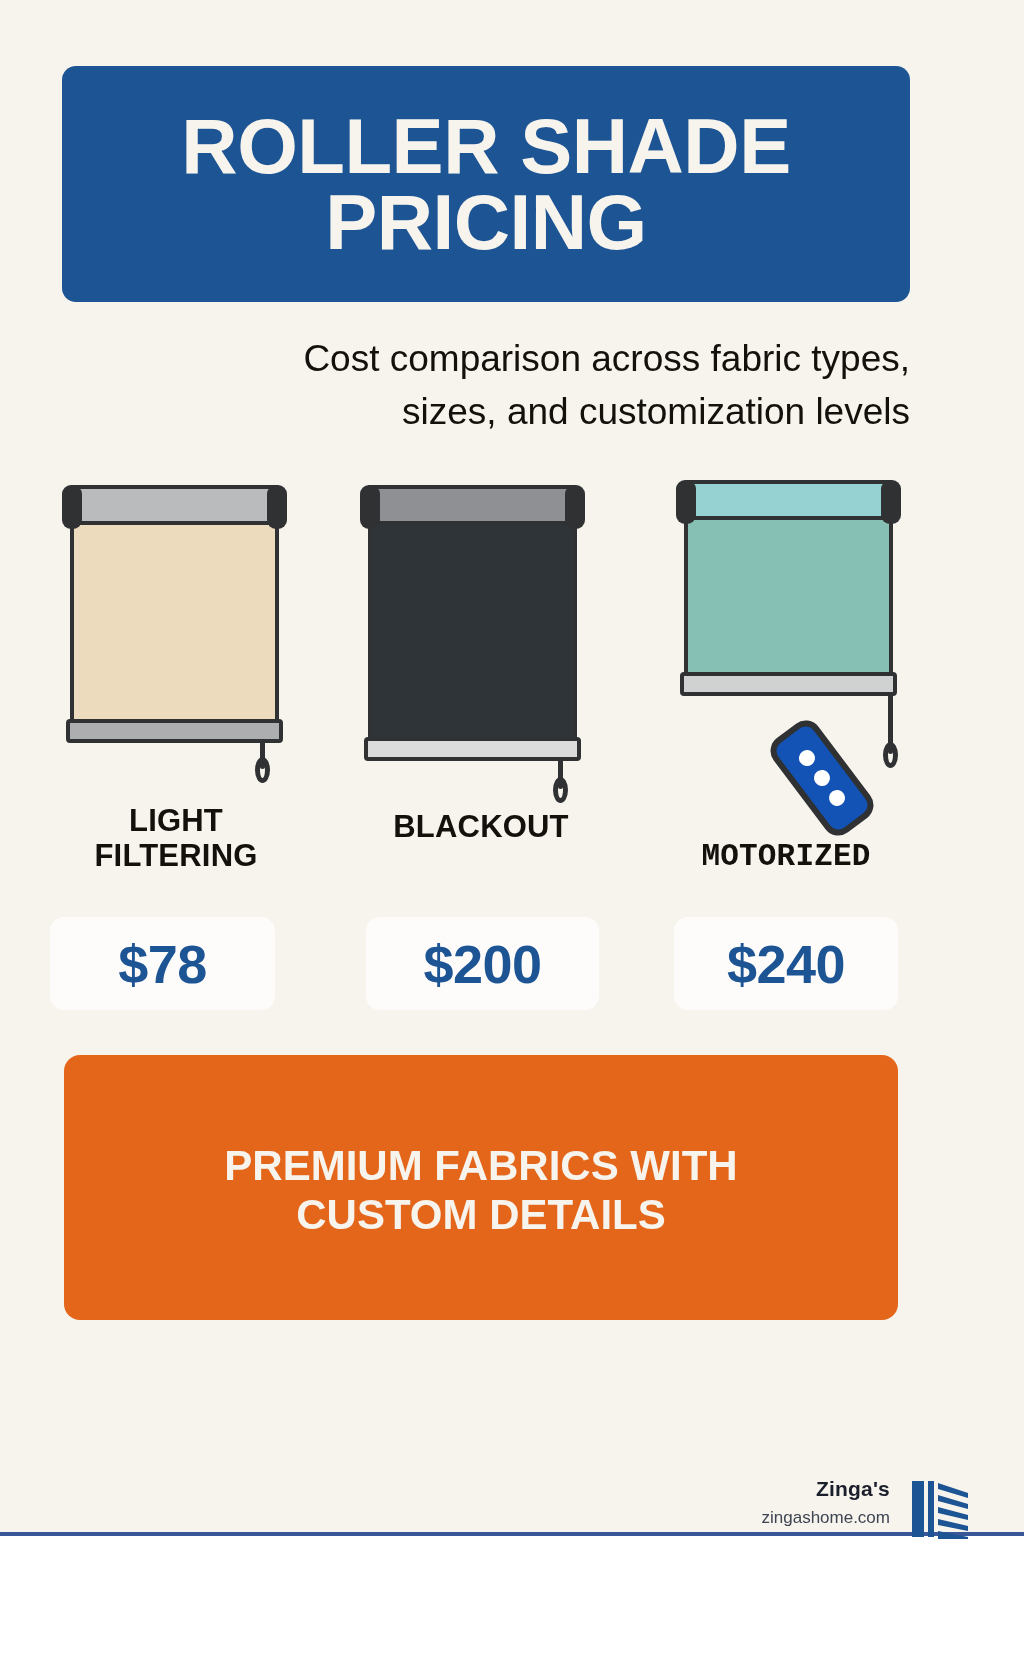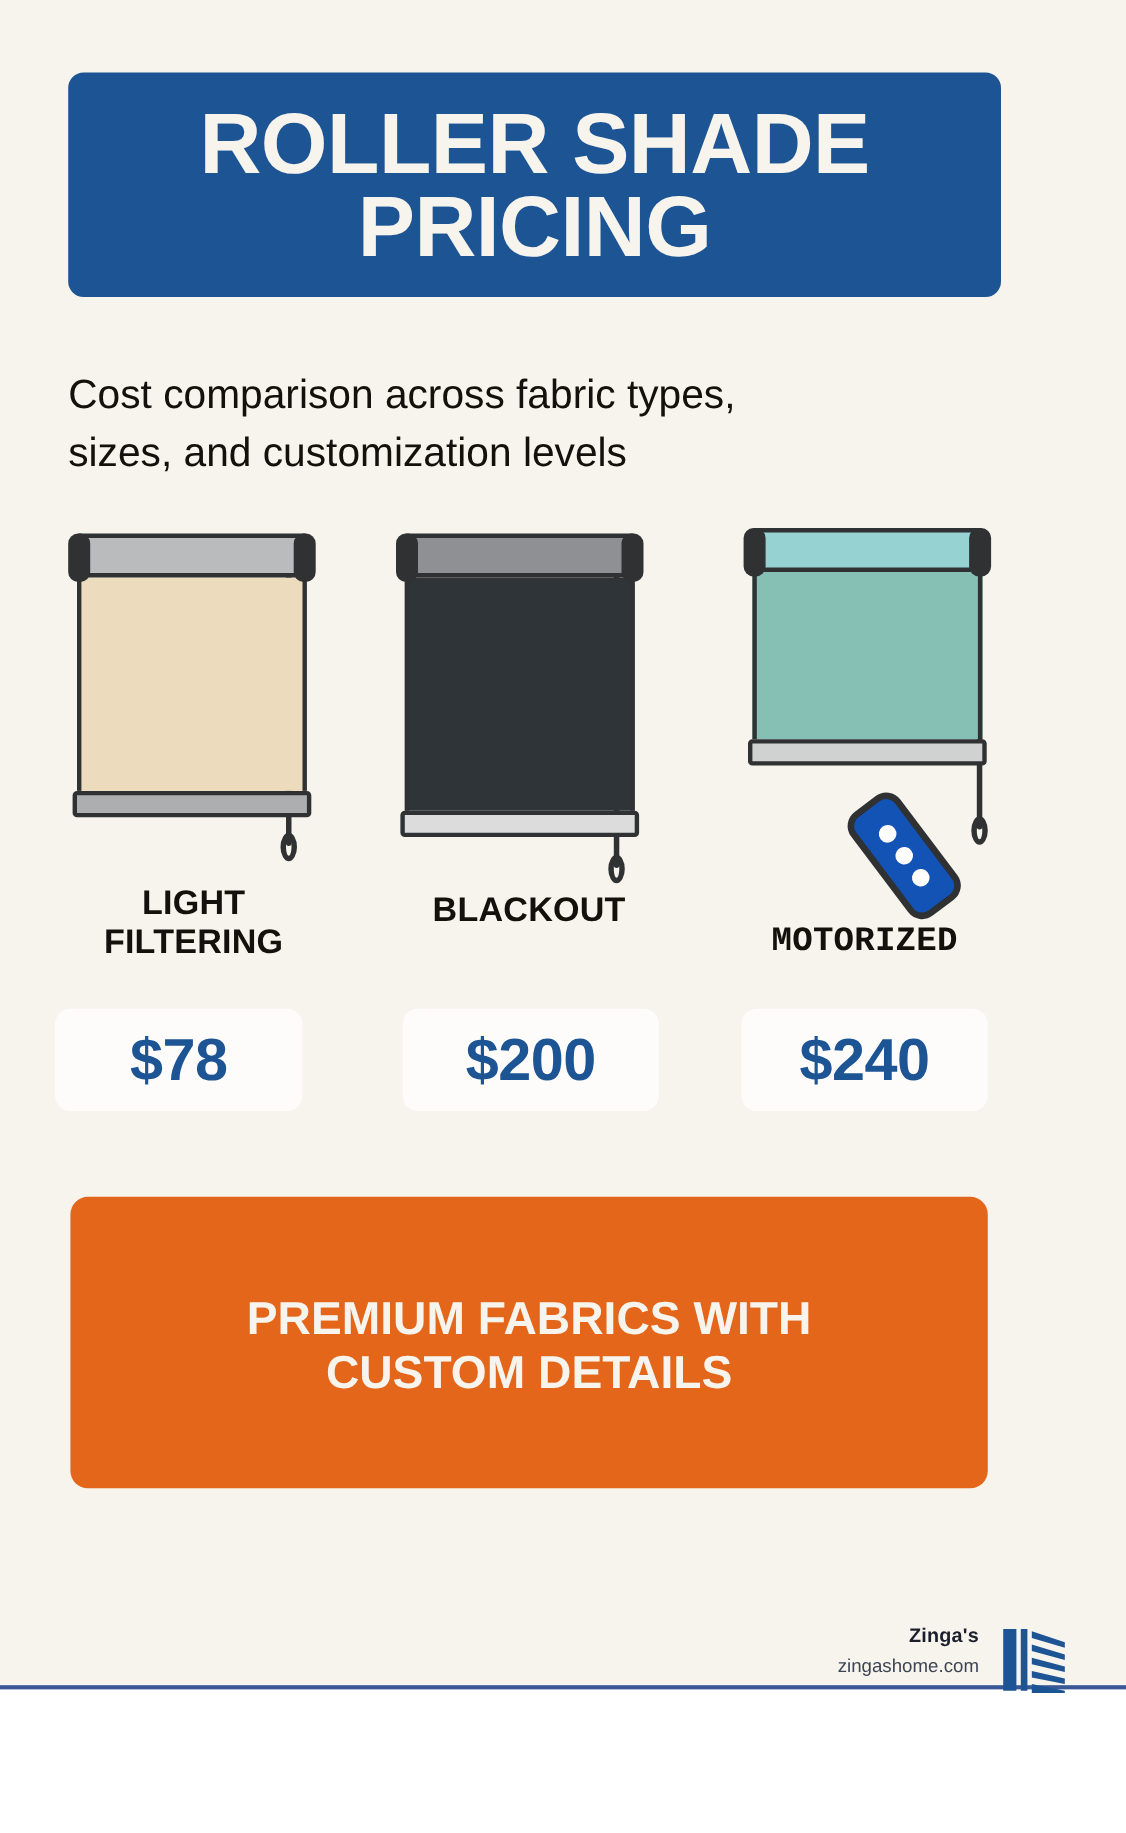--- a/index.html
+++ b/index.html
@@ -7,39 +7,39 @@
   body {
     font-family:"Liberation Sans", sans-serif;
     background:#f7f4ee;
     position:relative;
     overflow:hidden;
   }
 
   
   .title-banner{
     position:absolute; left:62px; top:66px;
-    width:848px; height:204px;
+    width:848px; height:236px;
     background:#1d5494;
     border-radius:14px;
     display:flex; align-items:center; justify-content:center;
   }
   .title-text{
     color:#f7f4ee;
     font-size:78px;
     font-weight:bold;
     line-height:0.98;
     letter-spacing:-0.5px;
     text-align:center;
     text-transform:uppercase;
     white-space:pre-line;
   }
 
   .subtitle{
     position:absolute; left:62px; top:333px; width:848px;
-    text-align:left;
+    text-align:right;
     font-size:37px;
     line-height:1.42;
     color:#14100c;
     white-space:pre-line;
   }
 
   
   .shades-row{
     position:absolute; left:0; top:478px; width:1024px; height:350px;
   }
@@ -136,21 +136,21 @@
   .price-card.p2{ left:674px; top:917px; width:224px; }
   .price-val{
     font-size:54px;
     font-weight:bold;
     color:#1d5494;
     letter-spacing:-0.5px;
   }
 
   
   .premium{
-    position:absolute; left:64px; top:1088px;
+    position:absolute; left:64px; top:1055px;
     width:834px; height:265px;
     background:#e4661a;
     border-radius:16px;
     display:flex; flex-direction:column;
     align-items:center; justify-content:center;
     padding-top:6px;
   }
   .premium-head{
     color:#f7f4ee;
     font-size:42px;
@@ -178,21 +178,21 @@
   .footer{
     position:absolute; left:0; top:1536px;
     width:1024px; height:130px;
     background:#ffffff;
   }
   .brand-block{
     position:absolute; right:134px; top:1477px;
     text-align:right;
   }
   .brand-name{
-    font-size:18px; font-weight:bold; color:#1a1f2b;
+    font-size:21px; font-weight:bold; color:#1a1f2b;
     letter-spacing:0.2px;
   }
   .brand-url{
     font-size:17px; color:#3e4552; margin-top:7px;
   }
   .brand-logo{
     position:absolute; right:48px; top:1473px;
     width:72px; height:72px;
   }
 </style>

